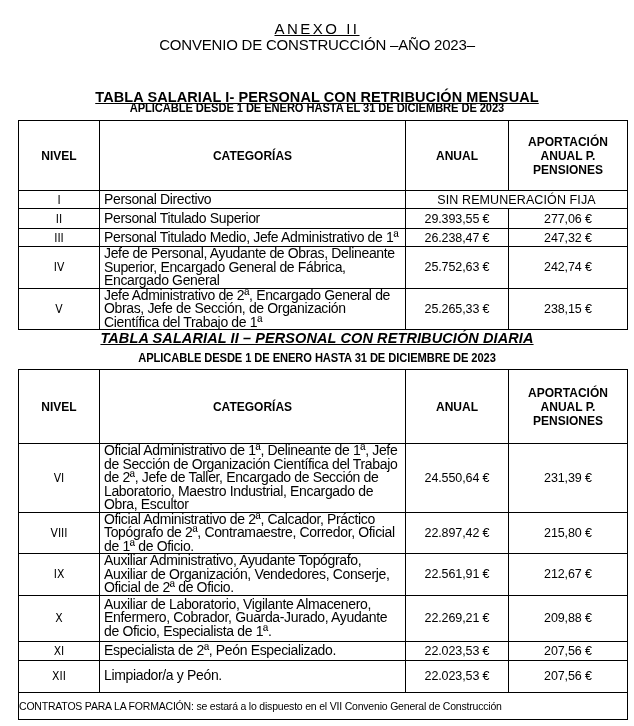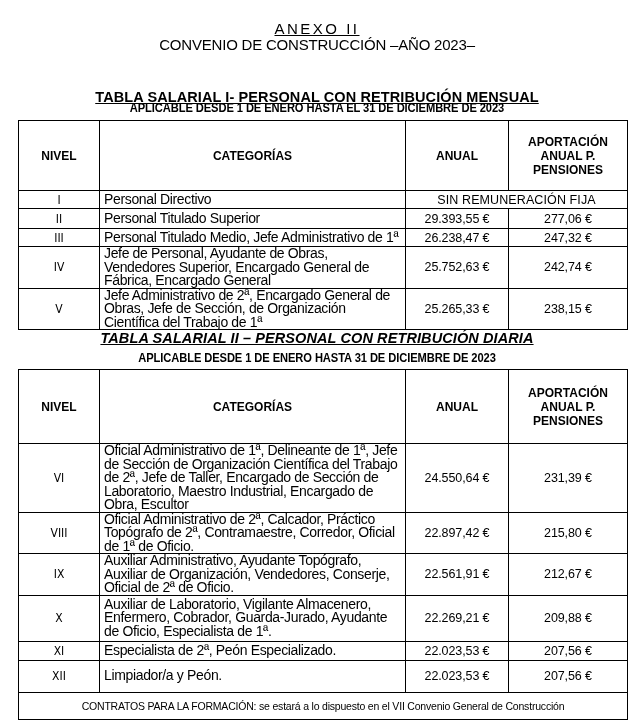--- a/index.html
+++ b/index.html
@@ -21,21 +21,21 @@
   .t1 { top: 120px; }
   .t2 { top: 369px; }
   col.c1 { width: 81px; }
   col.c2 { width: 306px; }
   col.c3 { width: 103px; }
   col.c4 { width: 119px; }
   .nivel { text-align: center; font-size: 12px; font-family: "DejaVu Sans Condensed", "DejaVu Sans", sans-serif; }
   .cat { font-size: 14px; padding-left: 4px; padding-right: 3px; line-height: 13.5px; letter-spacing: -0.35px; font-family: "Liberation Sans Narrow", "Liberation Sans", sans-serif; }
   .num { text-align: center; font-size: 12.5px; letter-spacing: -0.1px; font-family: "Liberation Sans", sans-serif; }
   .sin { text-align: center; font-size: 12.5px; letter-spacing: 0.1px; font-family: "Liberation Sans", sans-serif; }
-  .footer { text-align: center; font-size: 10.5px; letter-spacing: -0.2px; font-family: "Liberation Sans", sans-serif; }
+  .footer { font-size: 10.5px; letter-spacing: -0.2px; font-family: "Liberation Sans", sans-serif; }
 </style>
 </head>
 <body>
 
 <div class="center anexo">ANEXO II</div>
 <div class="center convenio">CONVENIO DE CONSTRUCCIÓN –AÑO 2023–</div>
 
 <div class="center tbl-title t1-title">TABLA SALARIAL I- PERSONAL CON RETRIBUCIÓN MENSUAL</div>
 <div class="center tbl-sub t1-sub">APLICABLE DESDE 1 DE ENERO HASTA EL 31 DE DICIEMBRE DE 2023</div>
 
@@ -71,21 +71,21 @@
       <td class="num">277,06 €</td>
     </tr>
     <tr style="height:18px">
       <td class="nivel">III</td>
       <td class="cat">Personal Titulado Medio, Jefe Administrativo de 1ª</td>
       <td class="num">26.238,47 €</td>
       <td class="num">247,32 €</td>
     </tr>
     <tr style="height:30px">
       <td class="nivel">IV</td>
-      <td class="cat">Jefe de Personal, Ayudante de Obras, Vendedores Superior, Encargado General de Fábrica, Encargado General</td>
+      <td class="cat">Jefe de Personal, Ayudante de Obras, Delineante Superior, Encargado General de Fábrica, Encargado General</td>
       <td class="num">25.752,63 €</td>
       <td class="num">242,74 €</td>
     </tr>
     <tr style="height:31px">
       <td class="nivel">V</td>
       <td class="cat">Jefe Administrativo de 2ª, Encargado General de Obras, Jefe de Sección, de Organización Científica del Trabajo de 1ª</td>
       <td class="num">25.265,33 €</td>
       <td class="num">238,15 €</td>
     </tr>
   </tbody>

